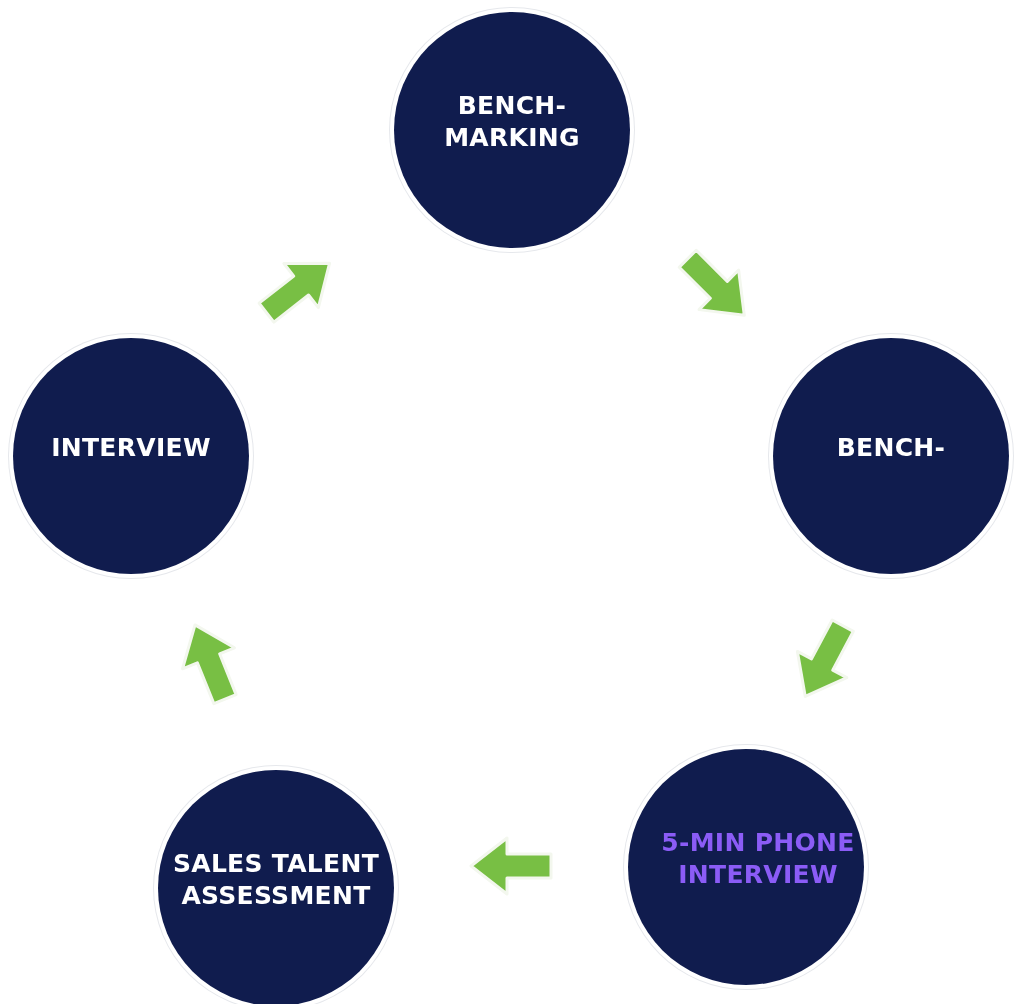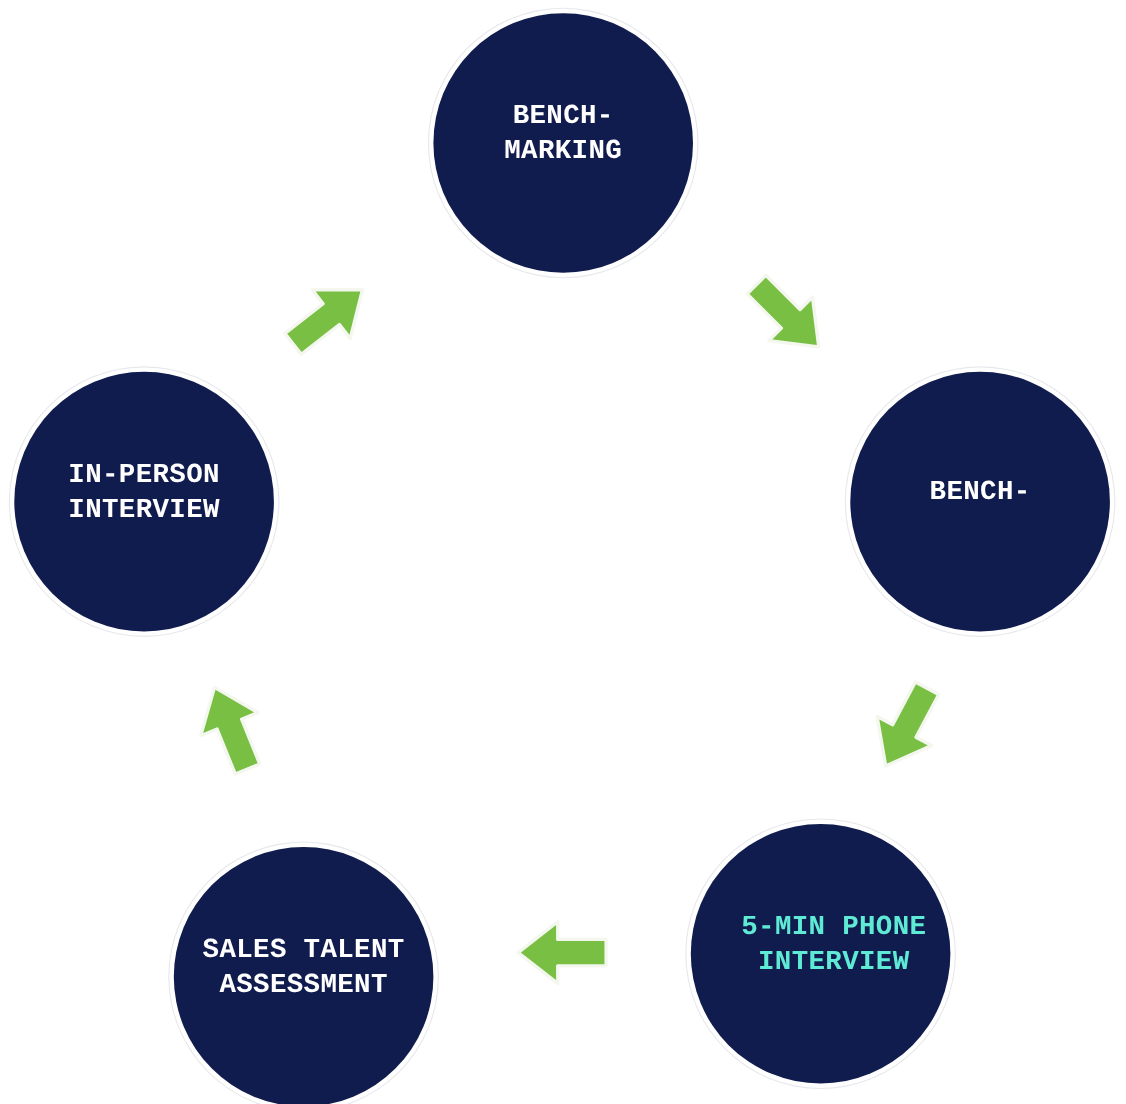--- a/index.html
+++ b/index.html
@@ -13,21 +13,20 @@
       position: relative;
       overflow: hidden;
       font-family: "DejaVu Sans", "Liberation Sans", sans-serif;
     }
     .diagram {
       position: absolute;
       left: 0;
       top: 0;
       width: 1016px;
       height: 1004px;
-      font-family: Liberation Mono, monospace;
     }
     .node {
       position: absolute;
       width: 236px;
       height: 236px;
       border-radius: 50%;
       background: #101c4e;
       box-shadow: 0 0 0 4px #ffffff, 0 0 0 5px #e6e8ec;
       display: flex;
       align-items: center;
@@ -79,36 +78,35 @@
     </div>
   </div>
 
   <div class="node" id="node-benchmatching" style="background: rgb(16, 28, 78);">
     <div class="node-label" style="color: rgb(255, 255, 255);">
       <span>BENCH-</span>
     </div>
   </div>
 
   <div class="node" id="node-phone" style="background: rgb(16, 28, 78);">
-    <div class="node-label" style="color: #5eead4; margin-left: 24px;">
+    <div class="node-label" style="color: #8b5cf6; margin-left: 24px;">
       <span>5-MIN PHONE</span>
       <span>INTERVIEW</span>
     </div>
   </div>
 
   <div class="node" id="node-sales" style="background: rgb(16, 28, 78);">
     <div class="node-label" style="color: rgb(255, 255, 255);">
       <span>SALES TALENT</span>
       <span>ASSESSMENT</span>
     </div>
   </div>
 
   <div class="node" id="node-inperson" style="background: rgb(16, 28, 78);">
     <div class="node-label" style="color: rgb(255, 255, 255);">
-      <span>IN-PERSON</span>
       <span>INTERVIEW</span>
     </div>
   </div>
 
   <div class="arrow" style="left:676px; top:259px; transform: rotate(45deg);">
     <svg viewBox="0 0 80 56">
         <polygon class="arrow-shape" points="0,16 44,16 44,0 80,28 44,56 44,40 0,40" stroke="#f3f7ee" stroke-width="3" stroke-linejoin="round" fill="#78bf44"></polygon>
       </svg>
   </div>
 

